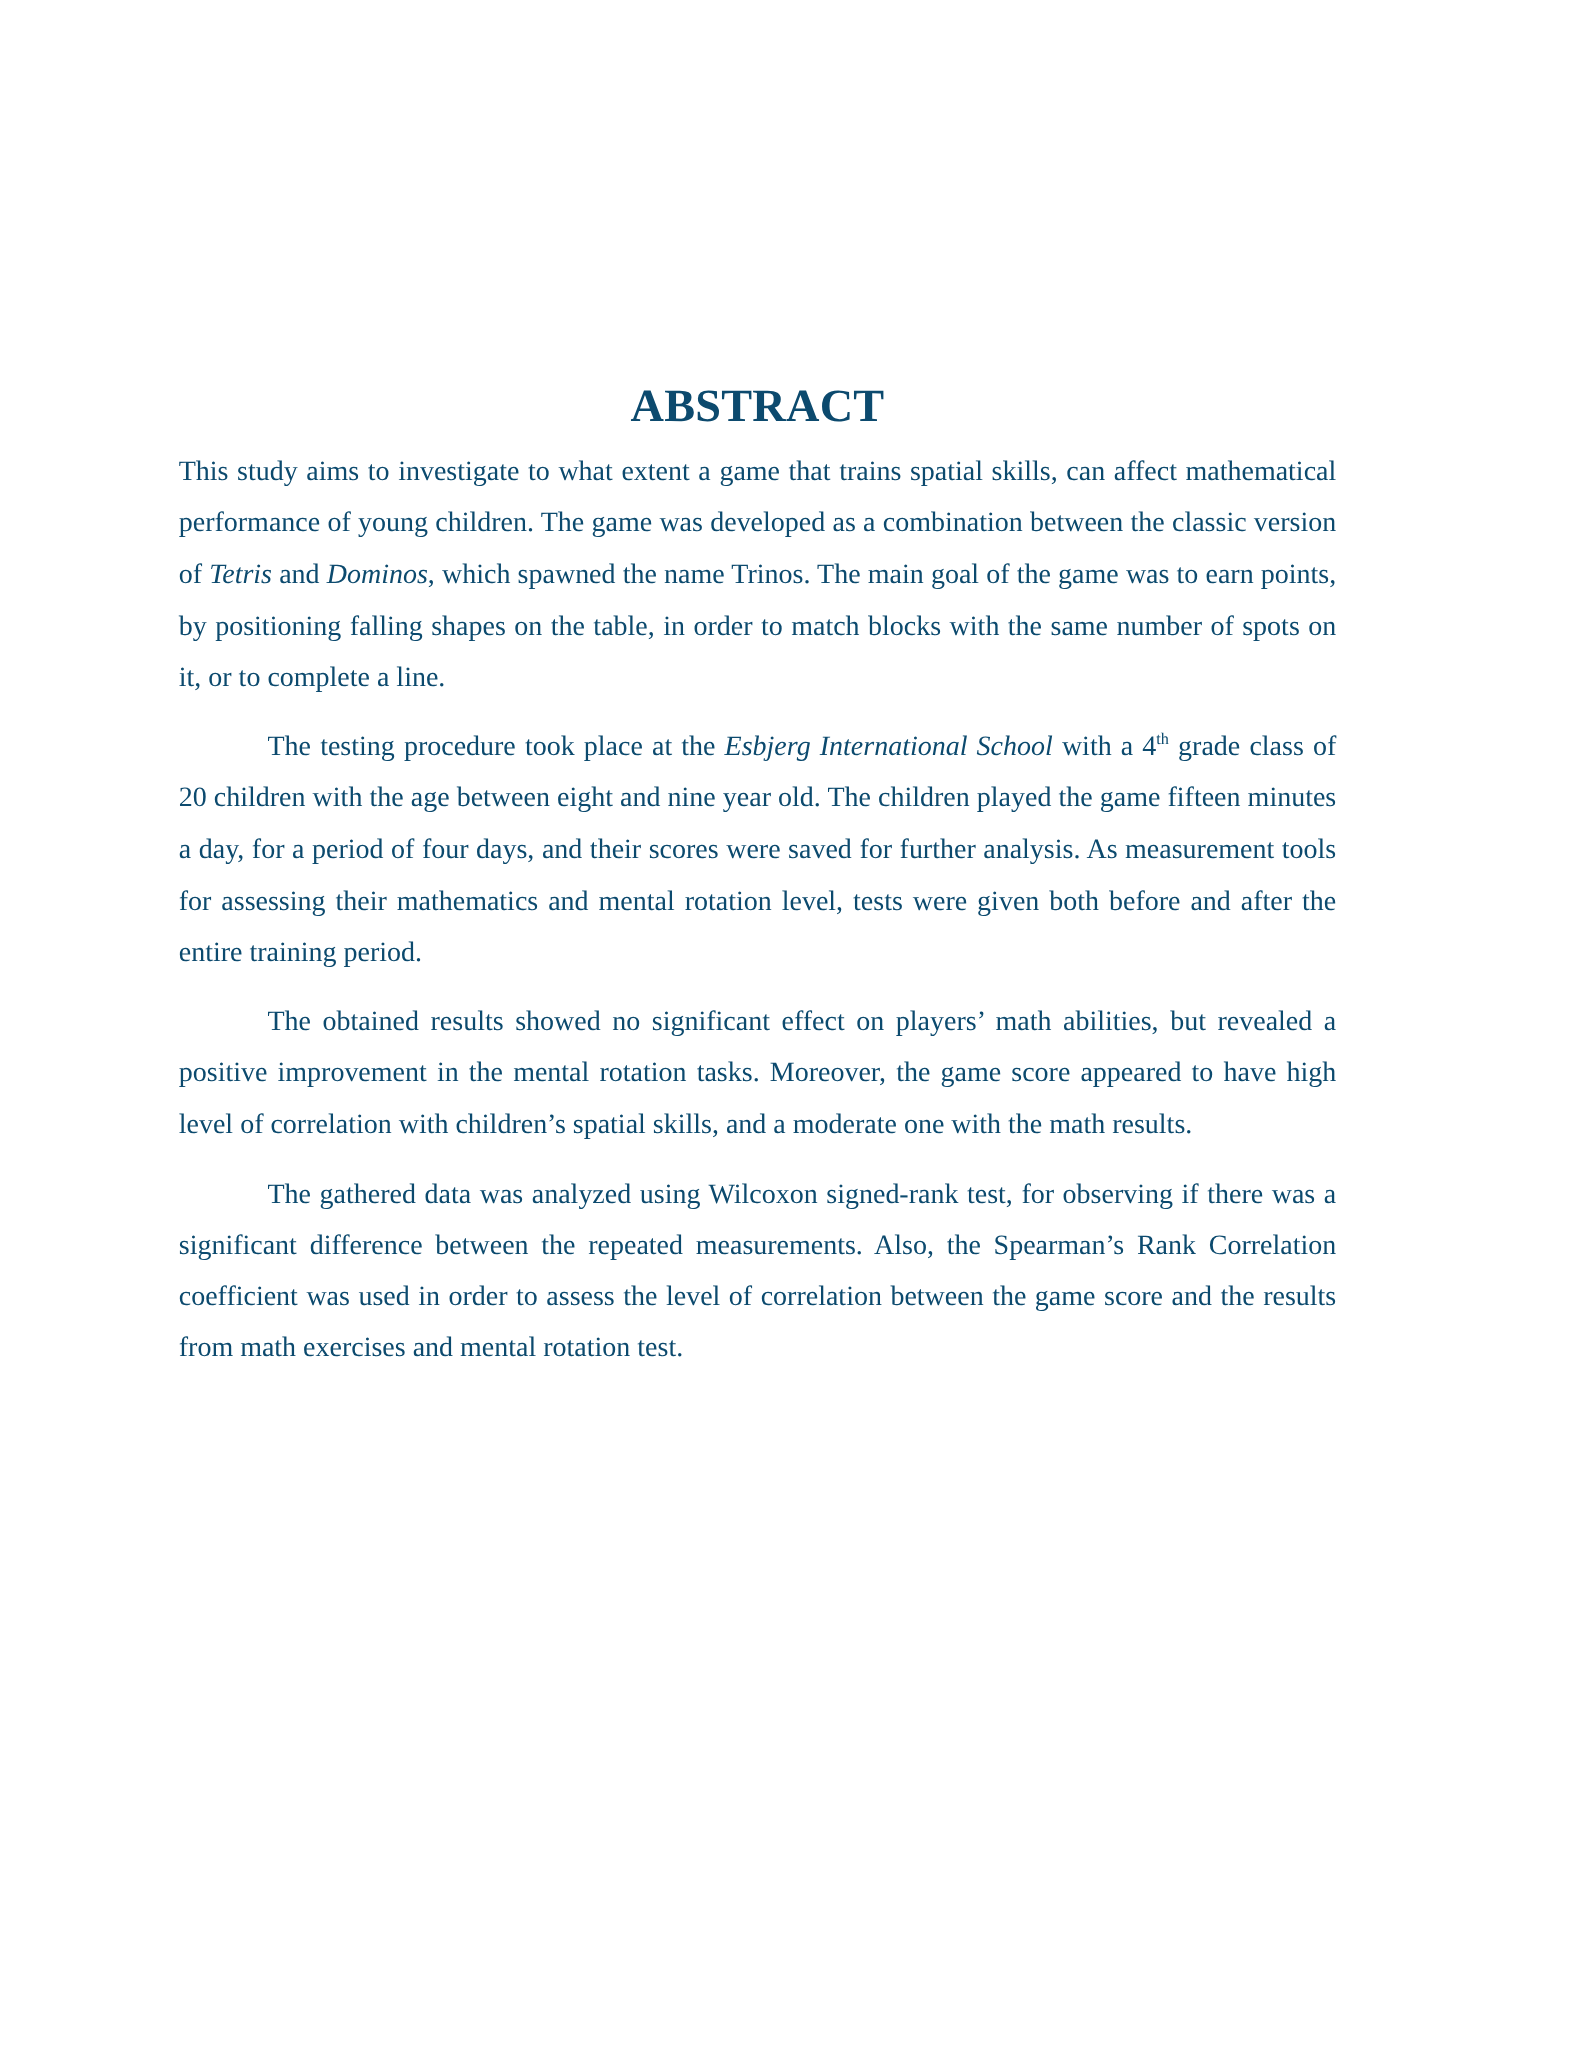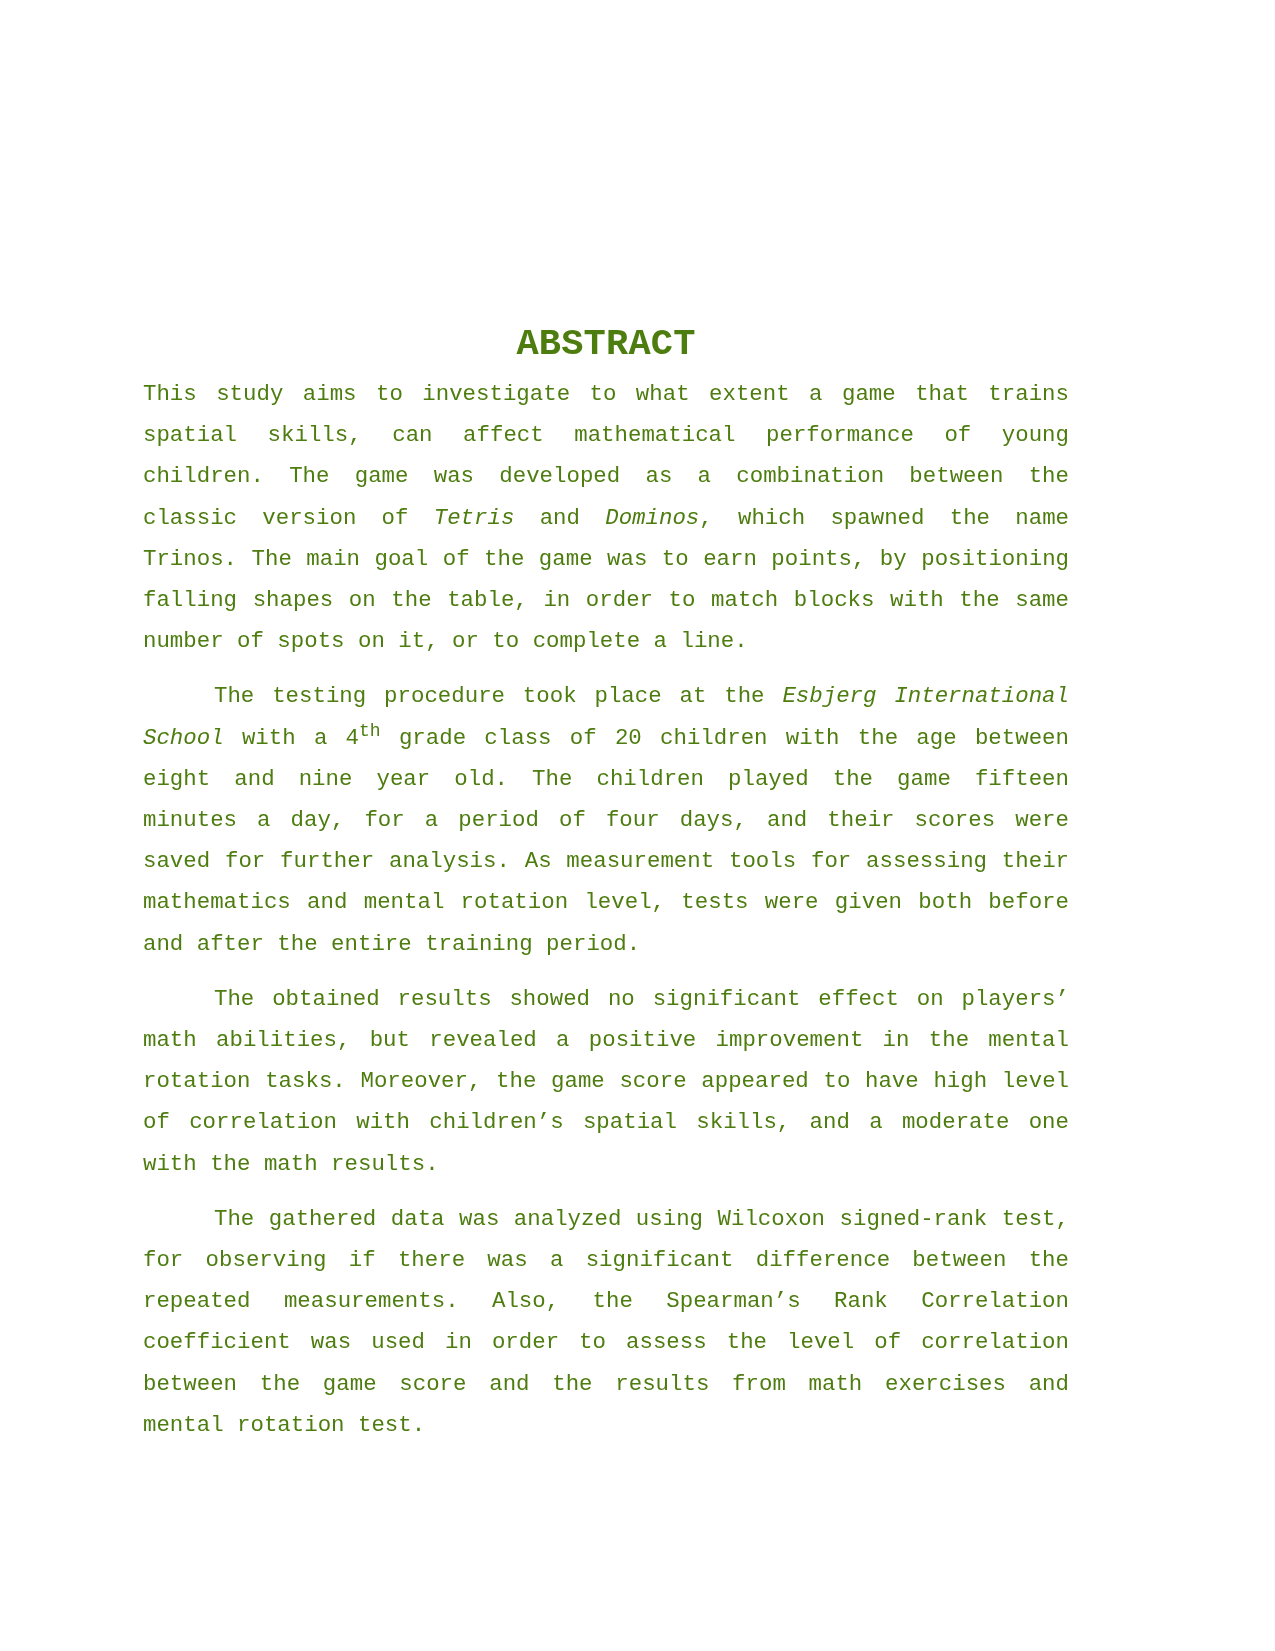--- a/index.html
+++ b/index.html
@@ -1,41 +1,41 @@
 <!DOCTYPE html>
 <html><head>
   <meta charset="utf-8">
   <style>
     html, body { margin: 0; padding: 0; background: #ffffff; }
     body { width: 1275px; height: 1651px; position: relative; overflow: hidden; }
     .page {
       position: absolute;
       left: 143px;
-      top: 322px;
+      top: 304px;
       width: 926px;
-      font-family: Liberation Mono, monospace;
-      color: #4d7c0f;
+      font-family: Liberation Serif, serif;
+      color: #0c4a6e;
     }
     .title {
       text-align: center;
       font-weight: bold;
       font-size: 37px;
       line-height: 44px;
       margin: 0 0 8px 0;
       letter-spacing: 0.2px;
     }
     .para {
       font-size: 22.4px;
       line-height: 41.2px;
       text-align: justify;
       margin: 0 0 14px 0;
     }
     .para.indent { text-indent: 71px; }
     .para .it { font-style: italic; }
-    .para sup { font-size: 18px; line-height: 0; vertical-align: super; }
+    .para sup { font-size: 13px; line-height: 0; vertical-align: super; }
   </style>
 </head>
 <body>
 
 <div class="page">
   <h1 class="title">ABSTRACT</h1>
 
   <p class="para"><span>This study aims to investigate to what extent a game that trains spatial skills, can affect mathematical performance of young children. The game was developed as a combination between the classic version of </span><span class="it">Tetris</span><span> and </span><span class="it">Dominos</span><span>, which spawned the name Trinos. The main goal of the game was to earn points, by positioning falling shapes on the table, in order to match blocks with the same number of spots on it, or to complete a line.</span></p>
 
   <p class="para indent"><span>The testing procedure took place at the </span><span class="it">Esbjerg International School</span><span> with a 4</span><sup>th</sup><span> grade class of 20 children with the age between eight and nine year old. The children played the game fifteen minutes a day, for a period of four days, and their scores were saved for further analysis. As measurement tools for assessing their mathematics and mental rotation level, tests were given both before and after the entire training period.</span></p>

